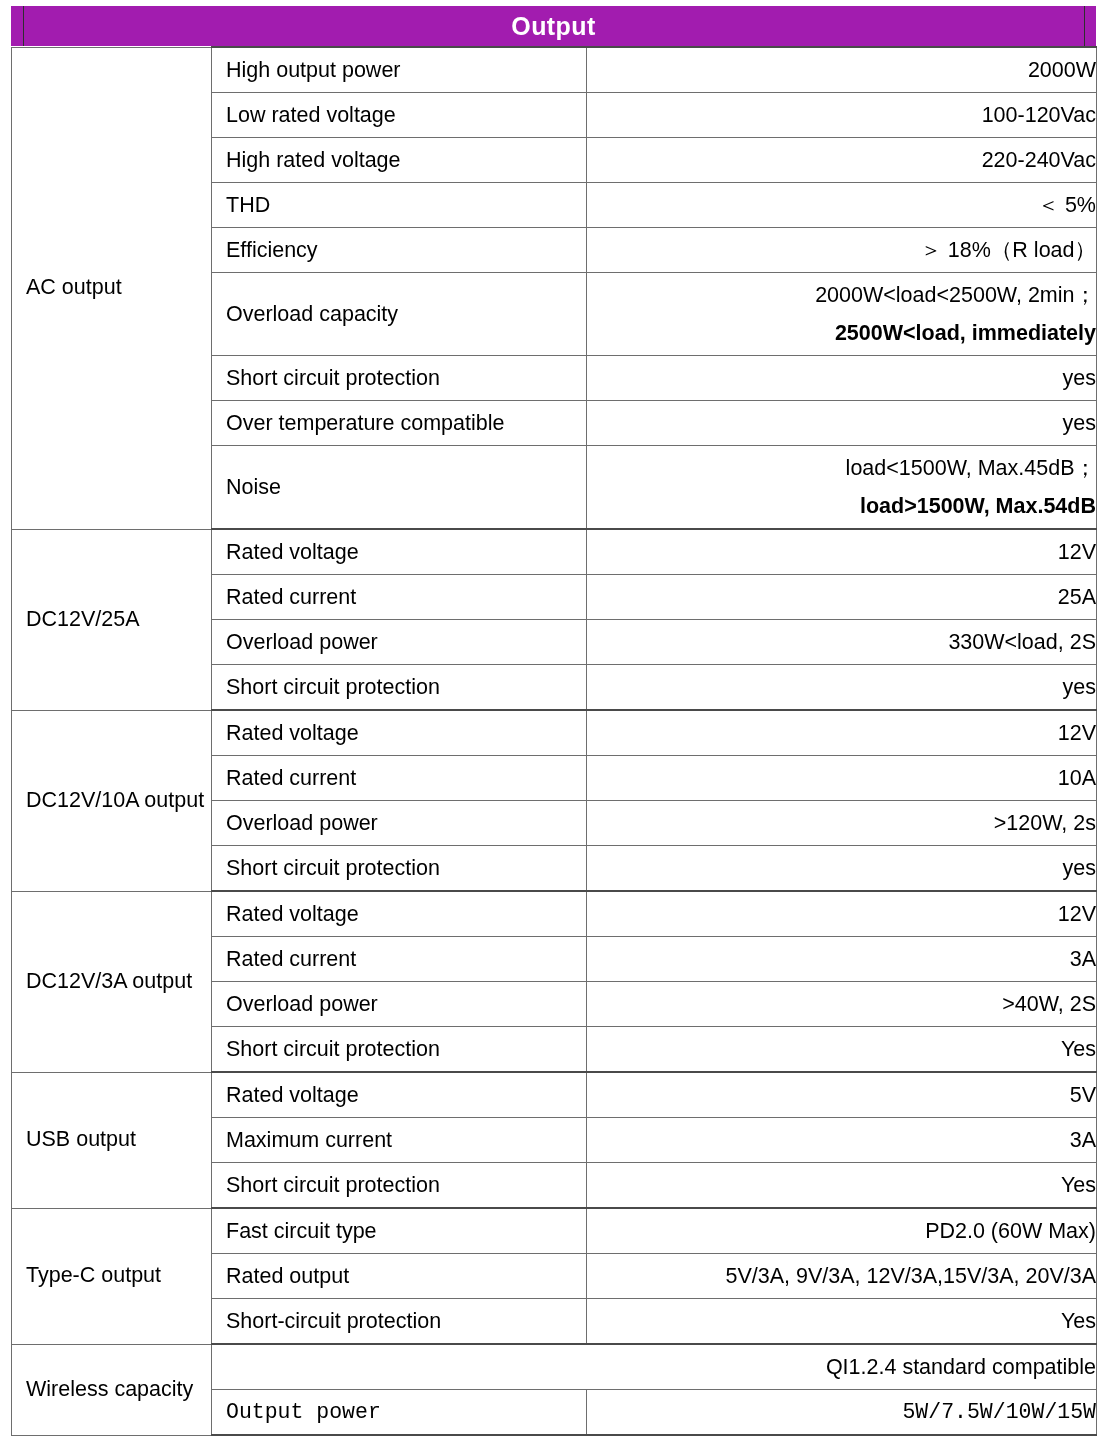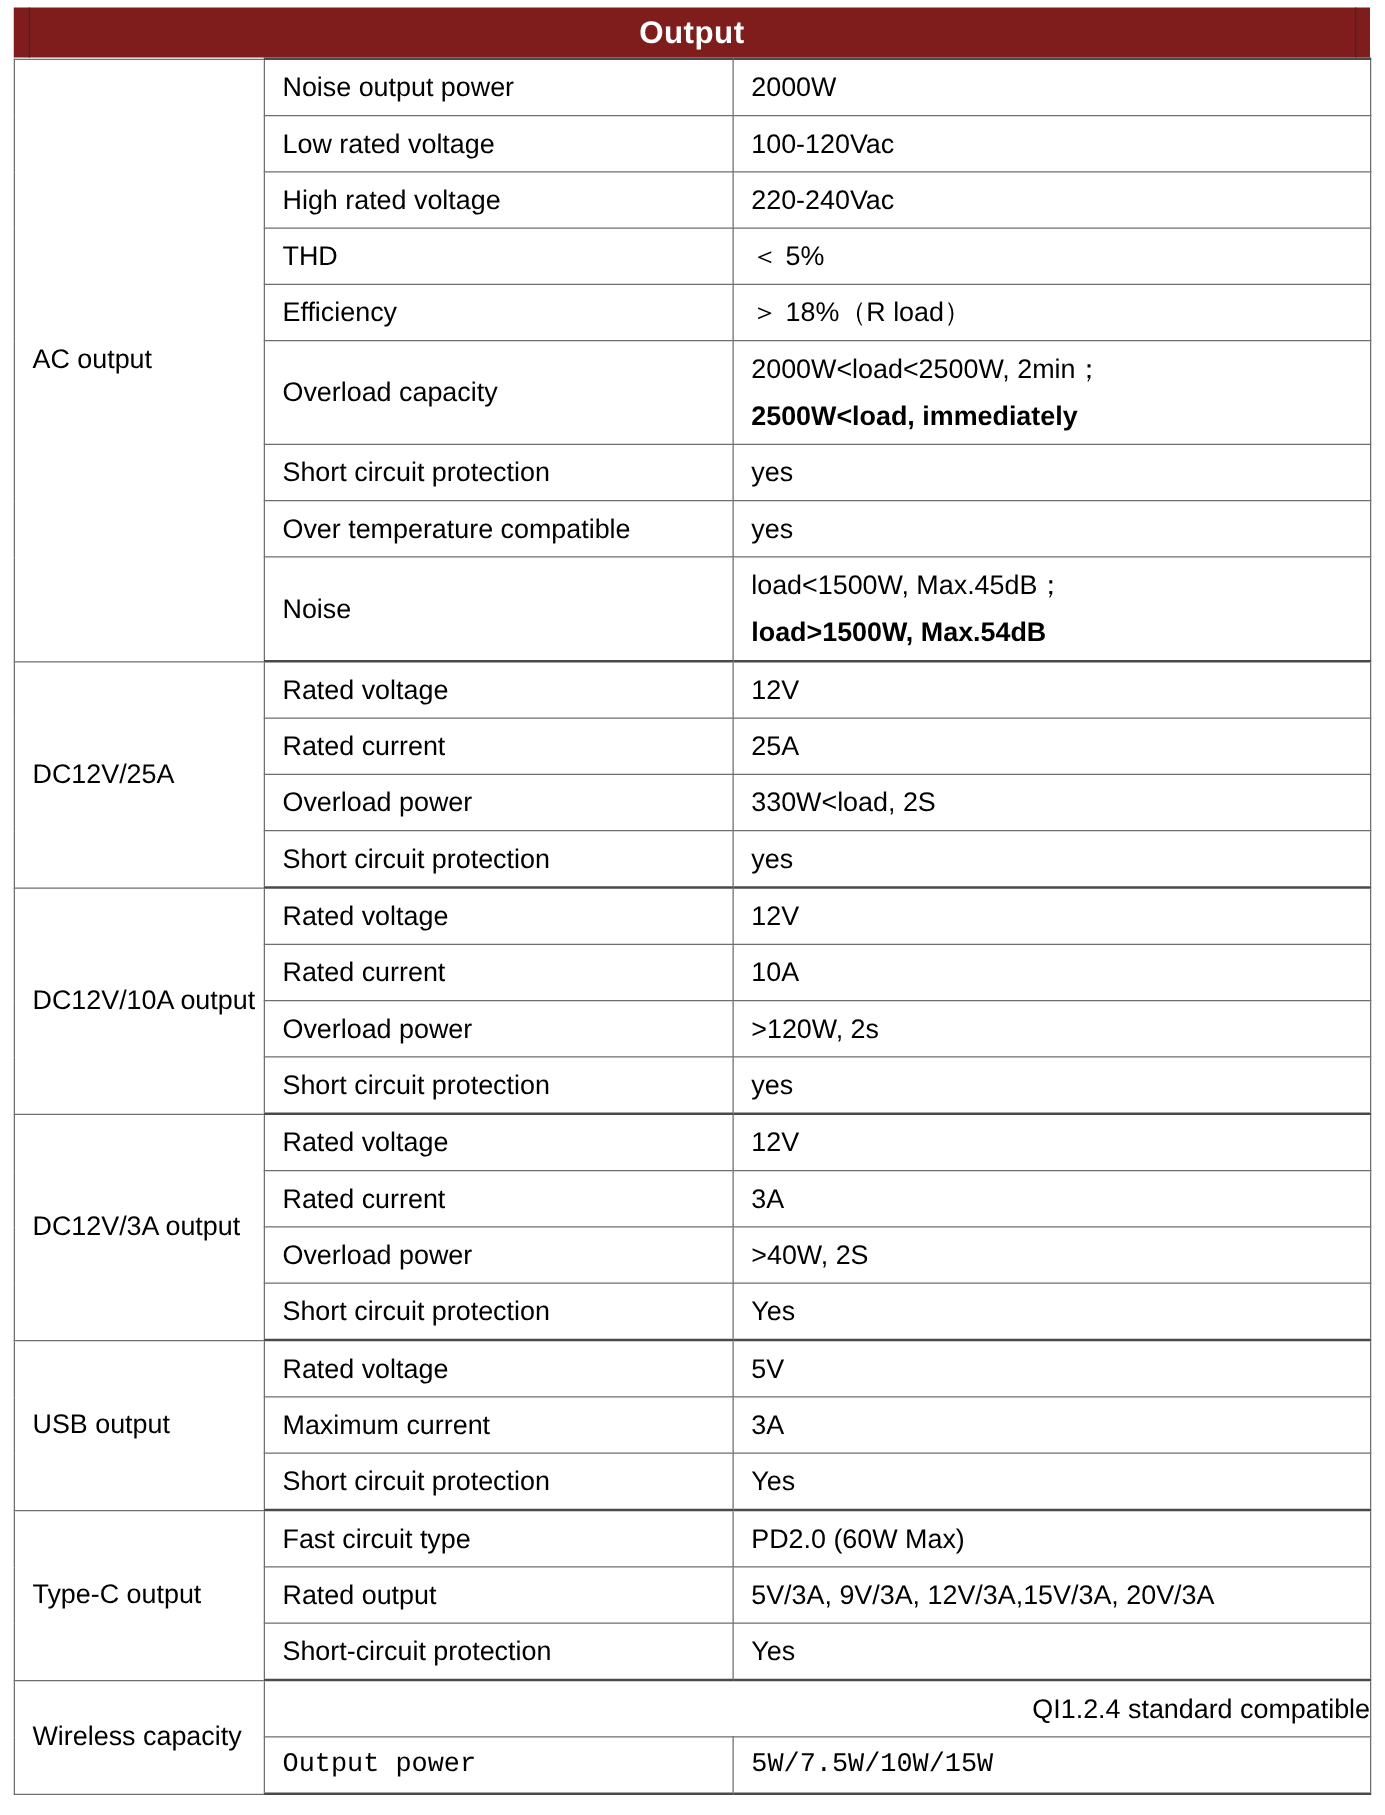--- a/index.html
+++ b/index.html
@@ -23,21 +23,21 @@
     box-sizing: border-box;
   }
 
   
   .header-bar {
     position: absolute;
     left: 11px;
     top: 6px;
     width: 1085px;
     height: 40px;
-    background: #7f1d1d;
+    background: #a21caf;
     display: flex;
     align-items: center;
     justify-content: center;
   }
   .header-bar .hdr-divider-left {
     position: absolute;
     left: 12px;
     top: 0;
     bottom: 0;
     width: 1px;
@@ -110,21 +110,21 @@
   tr.section-end > td.value-cell,
   tr.section-end > td.span-cell {
     border-bottom: 2px solid #4a4a4a;
   }
 
   td.value-cell { border-right: 2px solid #1a1a1a; }
   td.span-cell  { border-right: 2px solid #1a1a1a; text-align: right; }
 
   tr.last-row > td { border-bottom: 2px solid #1a1a1a; font-family: Liberation Mono, monospace; }
 
-  .cell-line { display: block; white-space: nowrap; }
+  .cell-line { display: block; white-space: nowrap; text-align: right; }
   .cell-line + .cell-line { margin-top: 11px; font-weight: bold; }
 
   .r1 { height: 44px; }
   .r2 { height: 82px; }
 </style>
 </head>
 <body>
 
 <div class="sheet">
 
@@ -138,21 +138,21 @@
     <colgroup>
       <col class="c-group">
       <col class="c-label">
       <col class="c-value">
     </colgroup>
     <tbody>
         <tr class="section-start">
           <td class="group-cell" rowspan="9">
             <span class="glabel">AC output</span>
           </td>
-          <td class="label-cell r1">Noise output power</td>
+          <td class="label-cell r1">High output power</td>
           <td class="value-cell r1">
             <span class="cell-line">2000W</span>
           </td>
         </tr>
         <tr>
           <td class="label-cell r1">Low rated voltage</td>
           <td class="value-cell r1">
             <span class="cell-line">100-120Vac</span>
           </td>
         </tr>

